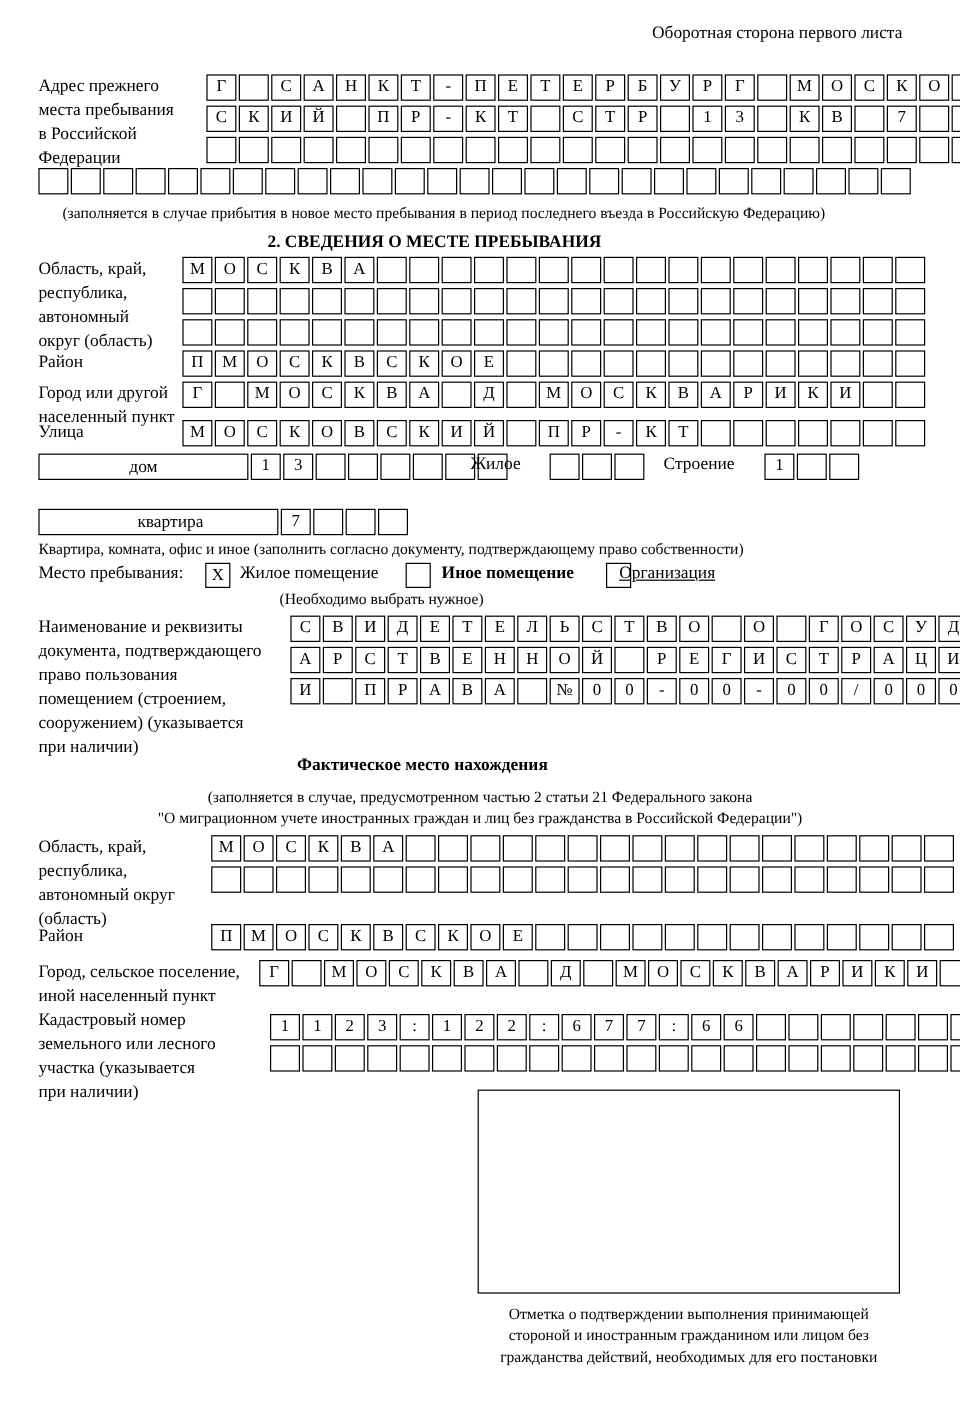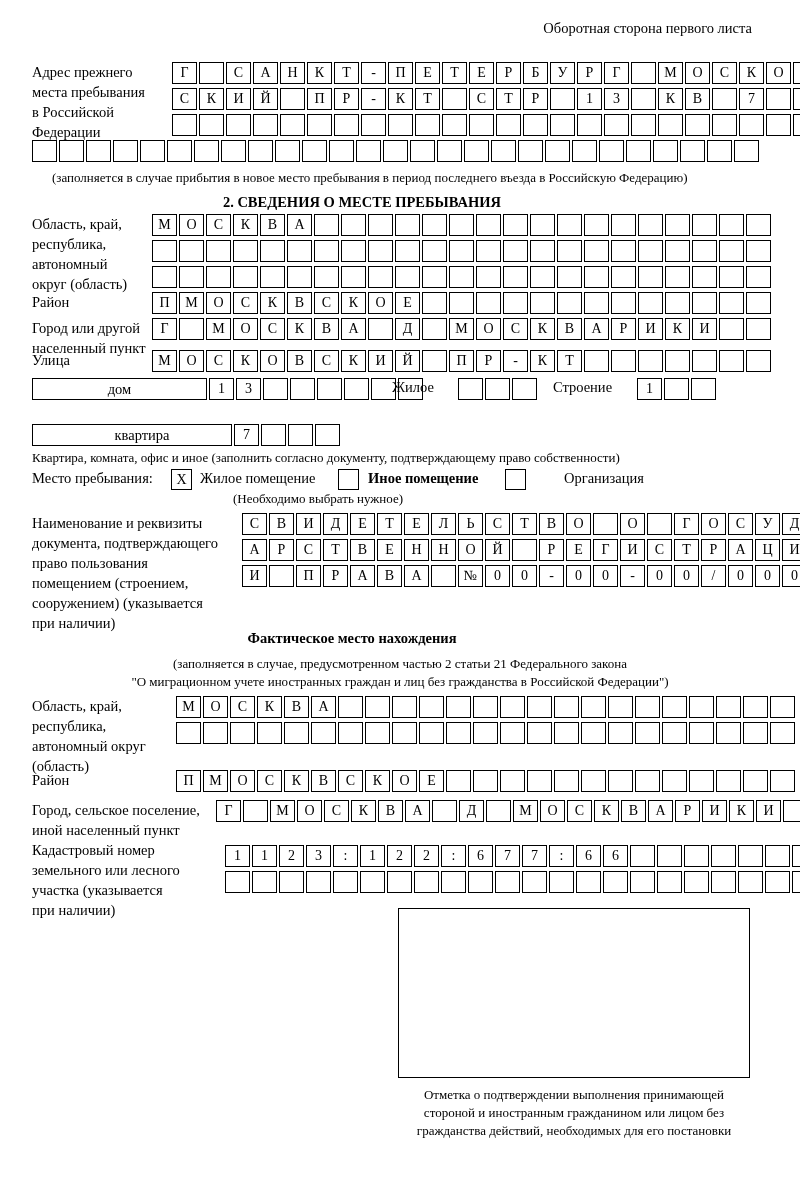--- a/index.html
+++ b/index.html
@@ -402,21 +402,21 @@
       <div class="cell"></div>
     </div>
   <div class="lbl small" style="left:32px; top:448px;">Квартира, комната, офис и иное (заполнить согласно документу, подтверждающему право собственности)</div>
 
   <div class="lbl" style="left:32px; top:468px;">Место пребывания:</div>
   <div class="chk" style="position:absolute; left:171px; top:469px;">X</div>
   <div class="lbl" style="left:200px; top:468px;">Жилое помещение</div>
   <div class="chk" style="position:absolute; left:338px; top:469px;"></div>
   <div class="lbl" style="left:368px; top:468px;font-weight:bold;">Иное помещение</div>
   <div class="chk" style="position:absolute; left:505px; top:469px;"></div>
-  <div class="lbl" style="left:564px; top:468px;">Организация</div>
+  <div class="lbl" style="left:516px; top:468px;text-decoration:underline;">Организация</div>
   <div class="lbl small" style="left:233px; top:489px;">(Необходимо выбрать нужное)</div>
 
   <div class="lbl" style="left:32px; top:513px;">Наименование и реквизиты
 документа, подтверждающего
 право пользования
 помещением (строением,
 сооружением) (указывается
 при наличии)</div>
   <div class="cells" id="s2-doc-1" style="left:242px; top:513px;">
       <div class="cell">С</div>

